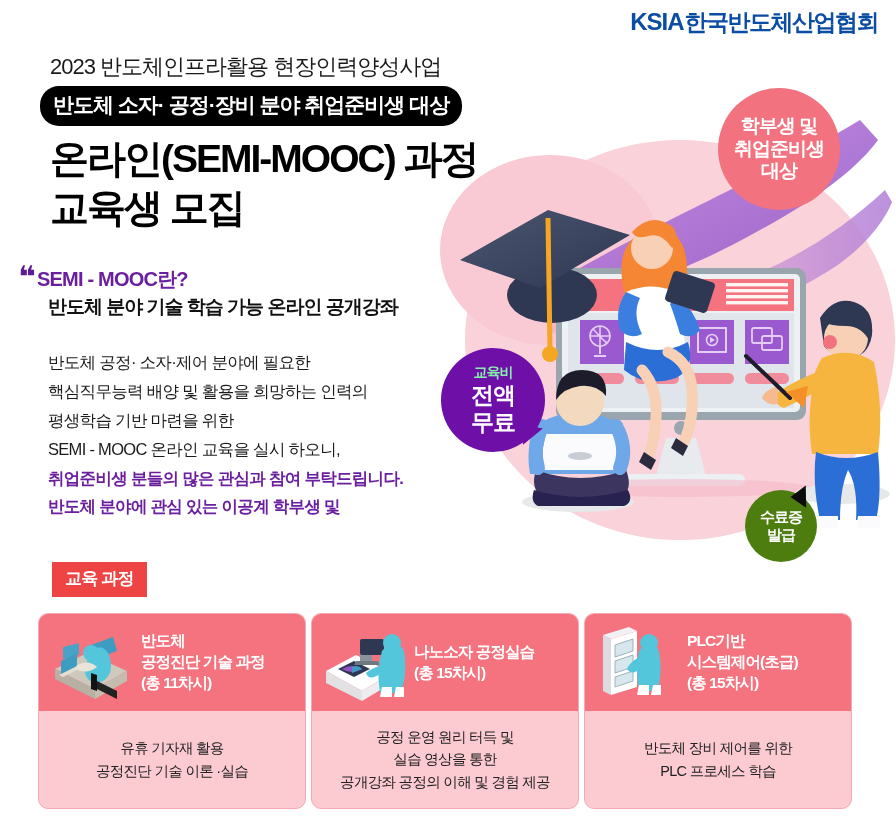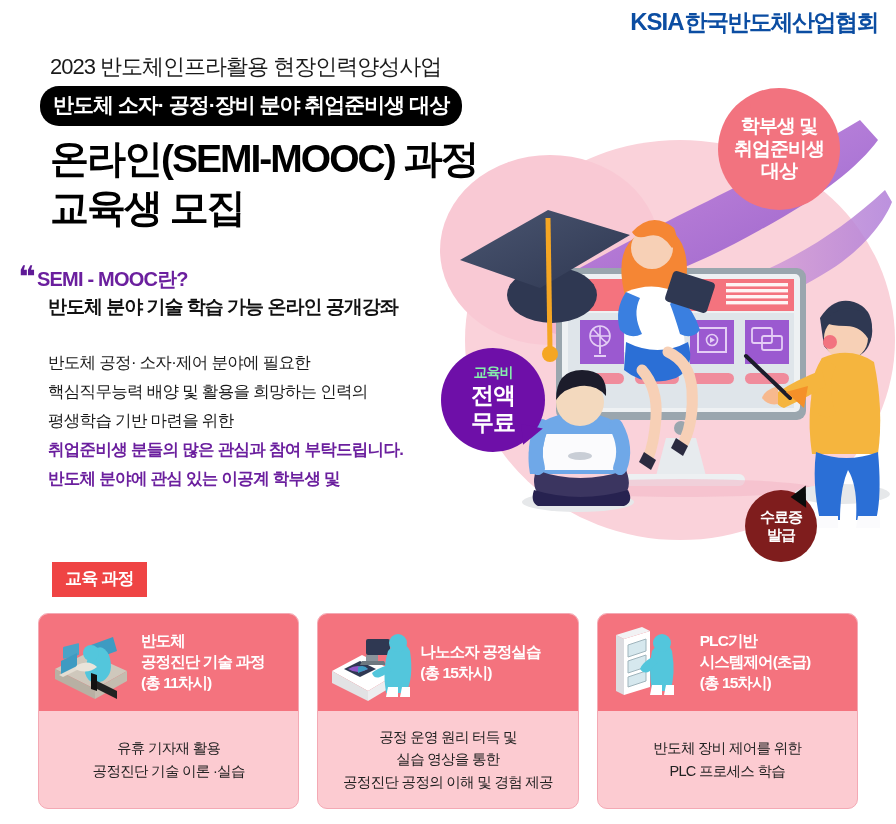--- a/index.html
+++ b/index.html
@@ -40,30 +40,30 @@
 
   #badge-students{left:718px;top:88px;width:122px;height:122px;background:#F2737F;font-size:19px;z-index:6;}
   #badge-students .tail{left:2px;top:18px;border-left:18px solid transparent;
         border-right:14px solid #F2737F;border-bottom:16px solid transparent;transform:rotate(-12deg);}
 
   #badge-free{left:441px;top:348px;width:104px;height:104px;background:#6E0FA8;font-size:23px;z-index:6;}
   #badge-free .sm{font-size:14px;color:#86efac;margin-bottom:1px;}
   #badge-free .tail{right:4px;bottom:6px;border-left:6px solid transparent;
         border-right:16px solid transparent;border-top:20px solid #6E0FA8;transform:rotate(12deg);}
 
-  #badge-cert{left:745px;top:490px;width:72px;height:72px;background:#7f1d1d;font-size:15px;z-index:6;}
+  #badge-cert{left:745px;top:490px;width:72px;height:72px;background:#4d7c0f;font-size:15px;z-index:6;}
   #badge-cert .tail{right:4px;top:-4px;border-left:6px solid transparent;
         border-right:13px solid transparent;border-bottom:18px solid #0b0b0b;transform:rotate(35deg);}
 
   
   .section-tag{position:absolute;left:52px;top:562px;background:#ef4444;color:#fff;font-size:17px;
                font-weight:bold;letter-spacing:-0.8px;padding:5px 13px 7px;}
 
   
-  .cards{position:absolute;left:38px;top:613px;width:820px;display:flex;gap:18px;}
+  .cards{position:absolute;left:38px;top:613px;width:820px;display:flex;gap:5px;}
   .card{width:266px;border:1px solid #F4A9B4;border-radius:10px;overflow:hidden;background:#FCCBD1;}
   .card-head{background:#F4737E;height:97px;display:flex;align-items:center;gap:6px;padding:0 8px;box-sizing:border-box;}
   .card-illus{width:88px;height:76px;flex:0 0 88px;position:relative;}
   .card-title{color:#fff;font-size:15.5px;font-weight:bold;letter-spacing:-0.9px;line-height:1.35;white-space:pre-line;}
   .card-body{height:97px;display:flex;align-items:center;justify-content:center;text-align:center;
              font-size:14.5px;color:#222;letter-spacing:-0.7px;line-height:1.55;white-space:pre-line;}
 
   
   .scene{position:absolute;left:430px;top:70px;width:466px;height:500px;}
 </style>
@@ -203,20 +203,21 @@
 교육생 모집</div>
 
   <div class="quote">❝</div>
   <div class="q-title">SEMI - MOOC란?</div>
   <div class="q-sub">반도체 분야 기술 학습 가능 온라인 공개강좌</div>
 
   <div class="body-copy">
     <div>반도체  공정· 소자·제어 분야에 필요한</div>
     <div>핵심직무능력 배양 및 활용을 희망하는 인력의</div>
     <div>평생학습 기반 마련을 위한</div>
+    <div>SEMI - MOOC 온라인 교육을 실시 하오니,</div>
     <div class="hl">취업준비생 분들의 많은 관심과 참여 부탁드립니다.</div>
     <div class="hl">반도체 분야에 관심 있는 이공계 학부생 및</div>
   </div>
 
   <div class="badge" id="badge-students">
     <span class="tail"></span>
     <div>학부생 및</div>
     <div>취업준비생</div>
     <div>대상</div>
   </div>
@@ -279,21 +280,21 @@
           <circle cx="72" cy="18" r="9" fill="#53C6DC"></circle>
           <path d="M62 40 q-12 4 -16 8 q2 6 8 4 q8 -4 12 -6z" fill="#53C6DC"></path>
           <path d="M62 62 l10 0 l0 10 l-12 0z" fill="#FFF"></path>
           <path d="M76 62 l8 0 l0 10 l-10 0z" fill="#FFF"></path>
         </svg>
         <div class="card-title">나노소자 공정실습
 (총 15차시)</div>
       </div>
       <div class="card-body">공정 운영 원리 터득 및
 실습 영상을 통한
-공정진단 공정의 이해 및 경험 제공</div>
+공개강좌 공정의 이해 및 경험 제공</div>
     </div>
 
     <div class="card">
       <div class="card-head">
         <svg class="card-illus" viewBox="0 0 88 76">
           <path d="M18 14 L44 6 L44 62 L18 70 Z" fill="#FFFFFF"></path>
           <path d="M18 14 L18 70 L10 66 L10 10 Z" fill="#DCDCE0"></path>
           <path d="M10 10 L36 2 L44 6 L18 14 Z" fill="#F2F2F4"></path>
           <g fill="#D6E8EE" stroke="#9FB4BC" stroke-width="1">
             <path d="M22 20 L40 14 L40 26 L22 32 Z"></path>

